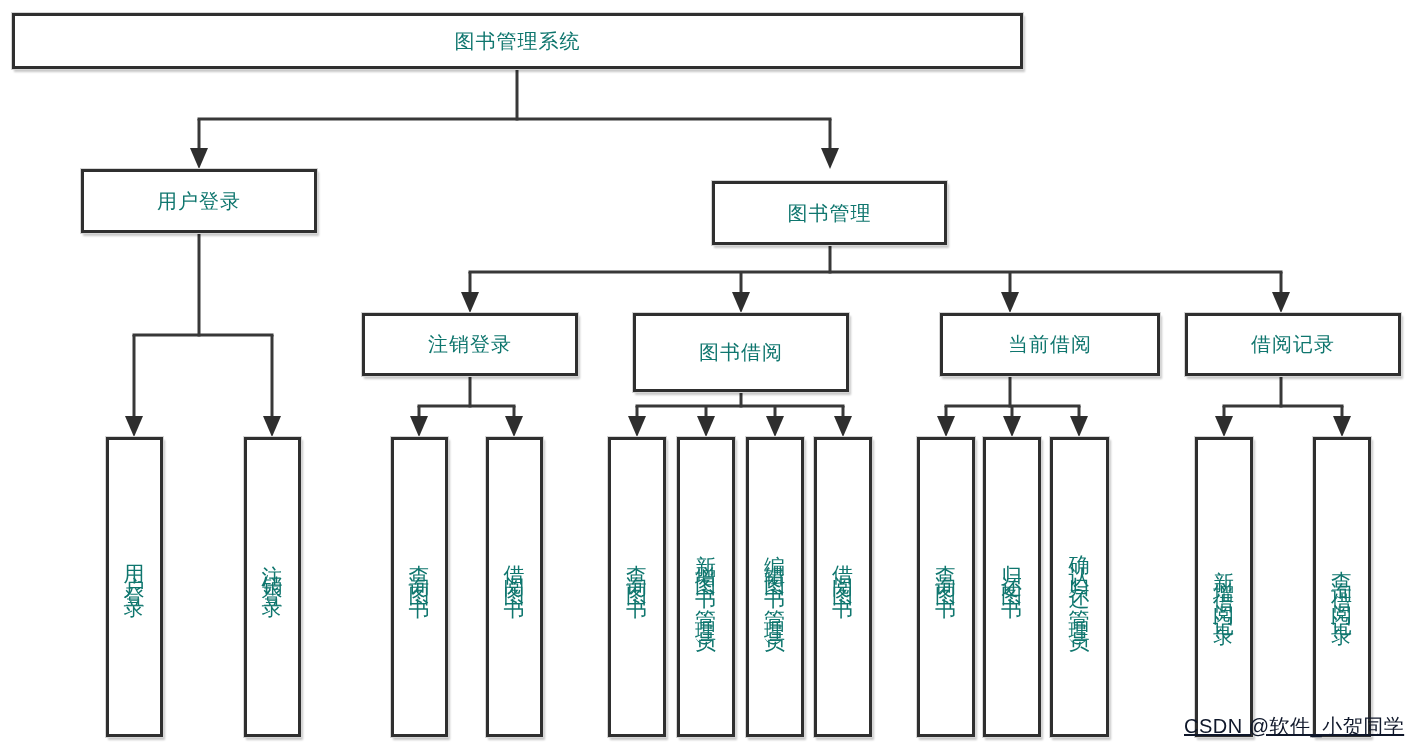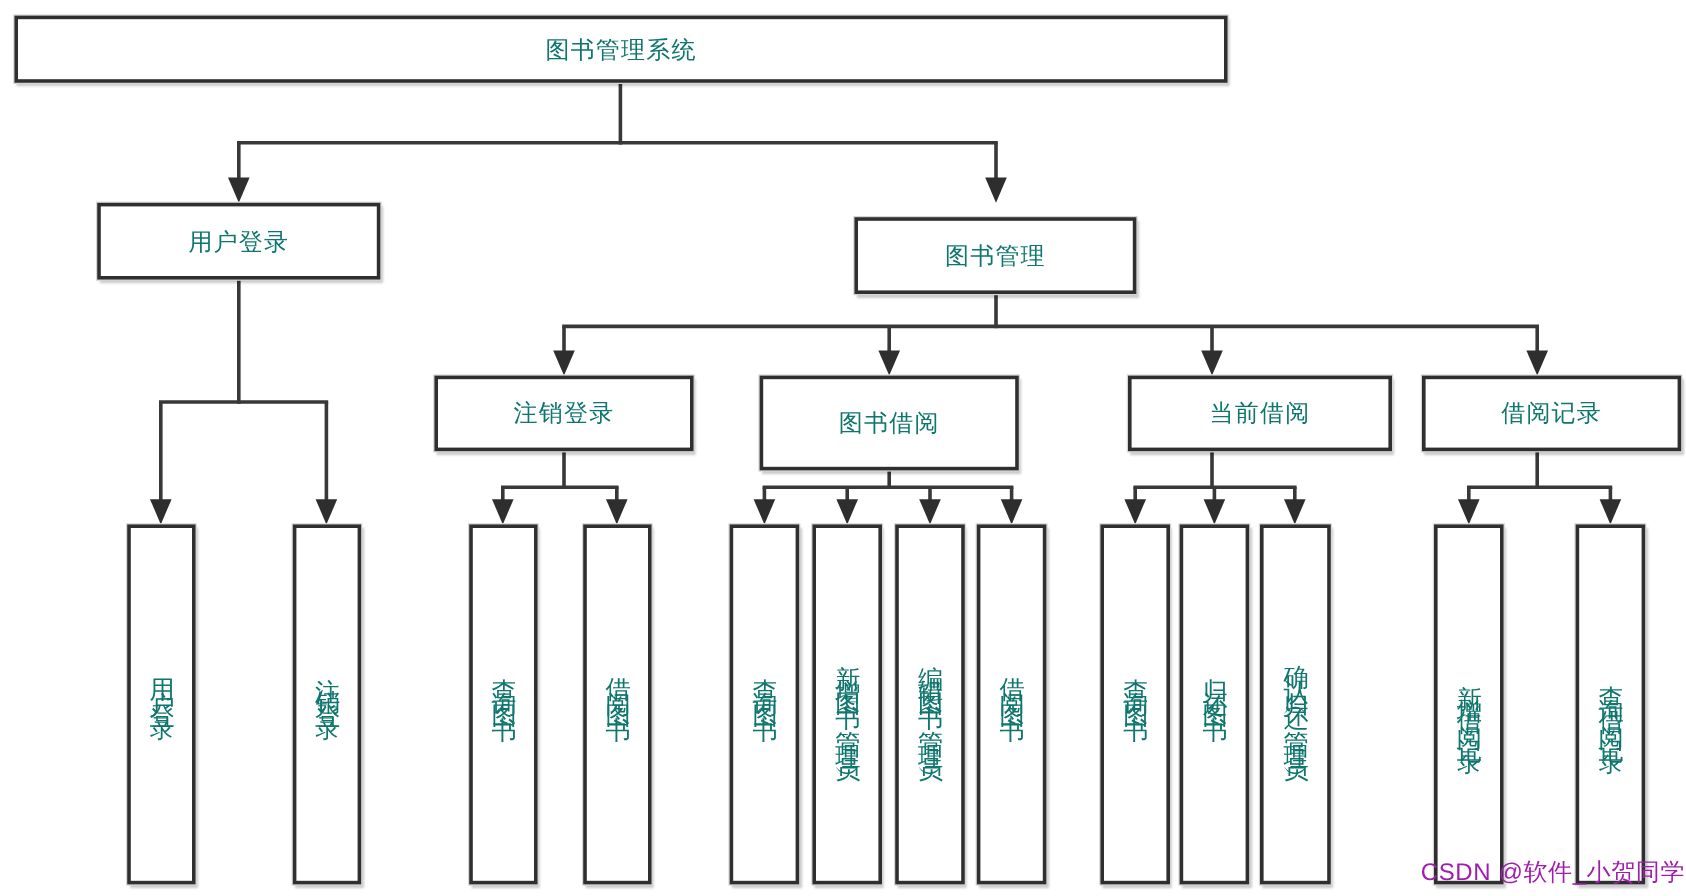--- a/index.html
+++ b/index.html
@@ -26,22 +26,22 @@
     writing-mode:vertical-rl;
     text-orientation:mixed;
     font-size:21px;
     line-height:1;
     letter-spacing:11px;
     white-space:nowrap;
   }
   .bias-up{padding-bottom:34px;}
   #watermark{
     position:absolute;left:1184px;top:713px;width:222px;
-    font-size:20px;color:#a21caf;font-weight:500;
-    letter-spacing:0.5px;white-space:nowrap;z-index:5;
+    font-size:20px;color:#0f172a;font-weight:500;
+    letter-spacing:0.5px;white-space:nowrap;z-index:5;text-decoration:underline;
   }
 </style>
 </head>
 <body>
 
 <div id="stage">
 
   <svg id="wires" width="1405" height="747" viewBox="0 0 1405 747">
     <g stroke="#383838" stroke-width="3" fill="none">
 

